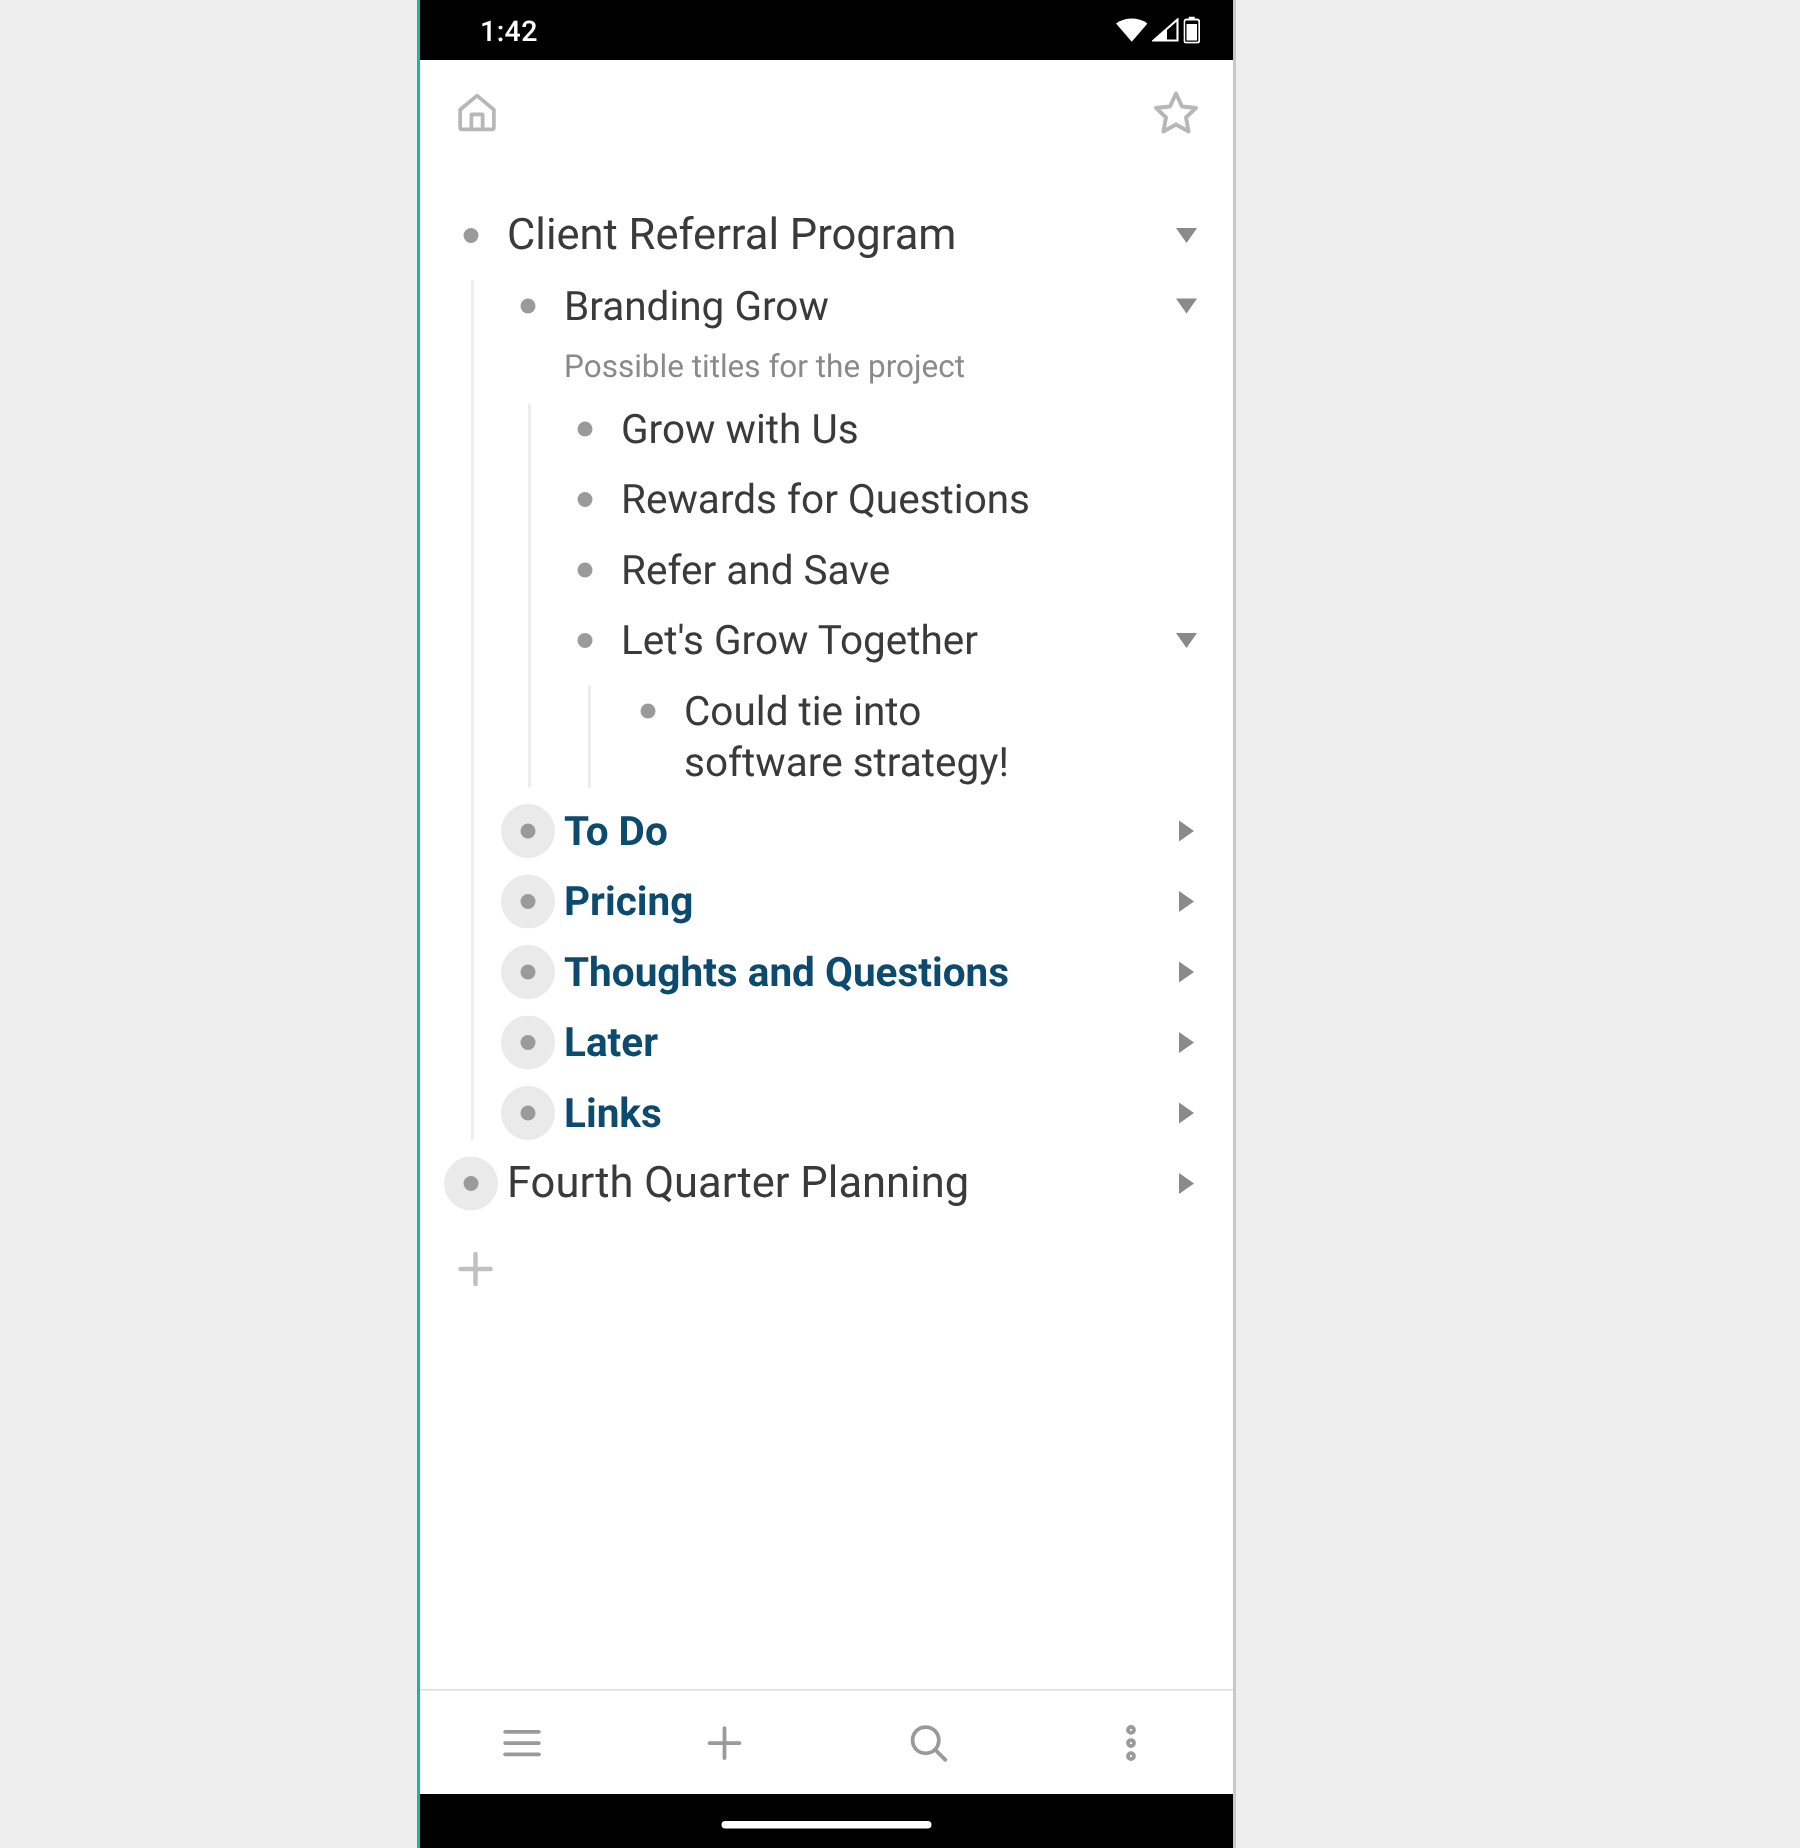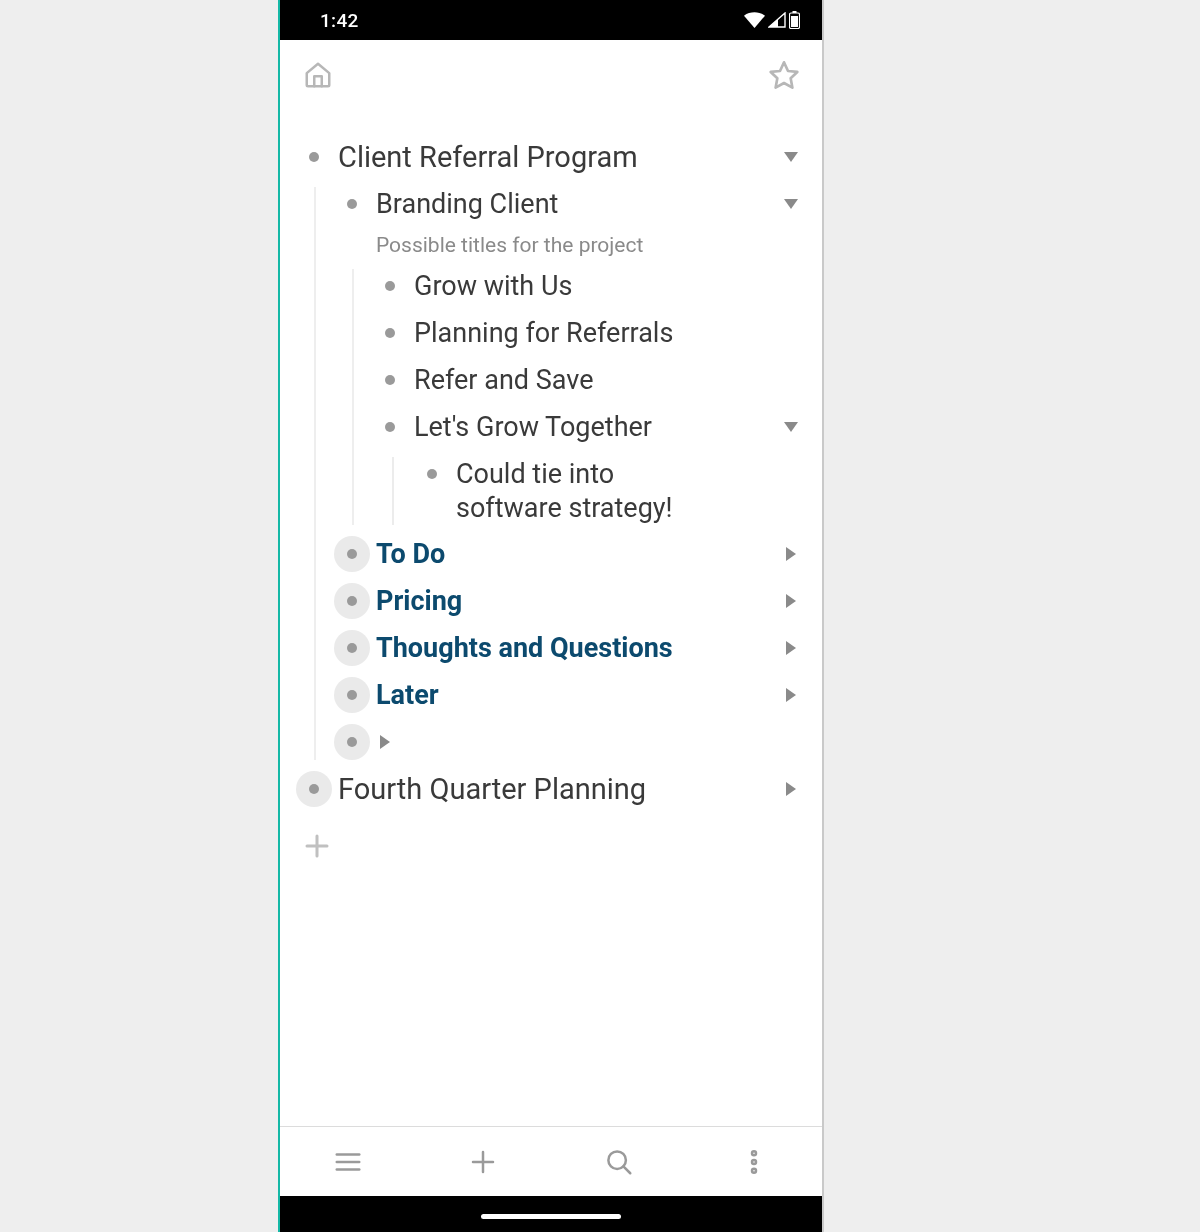--- a/index.html
+++ b/index.html
@@ -172,21 +172,21 @@
         </div>
     </div>
 
     <div class="children">
 
       <div class="item">
         <div class="bullet">
             <div class="dot"></div>
           </div>
         <div class="label-box">
-          <div class="label">Branding Client</div>
+          <div class="label">Branding Grow</div>
           <div class="note">Possible titles for the project</div>
         </div>
         <div class="chevron">
             <svg width="16" height="14" viewBox="0 0 16 14">
               <polygon fill="currentColor" points="1,2 15,2 8,12"></polygon>
             </svg>
           </div>
       </div>
 
       <div class="children">
@@ -196,21 +196,21 @@
             </div>
           <div class="label-box">
               <div class="label">Grow with Us</div>
             </div>
         </div>
         <div class="item">
           <div class="bullet">
               <div class="dot"></div>
             </div>
           <div class="label-box">
-              <div class="label">Planning for Referrals</div>
+              <div class="label">Rewards for Questions</div>
             </div>
         </div>
         <div class="item">
           <div class="bullet">
               <div class="dot"></div>
             </div>
           <div class="label-box">
               <div class="label">Refer and Save</div>
             </div>
         </div>
@@ -288,20 +288,23 @@
         <div class="chevron">
             <svg width="14" height="16" viewBox="0 0 14 16">
               <polygon fill="currentColor" points="2,1 12,8 2,15"></polygon>
             </svg>
           </div>
       </div>
       <div class="item">
         <div class="bullet collapsed">
             <div class="dot"></div>
           </div>
+        <div class="label-box">
+            <div class="label bold">Links</div>
+          </div>
         <div class="chevron">
             <svg width="14" height="16" viewBox="0 0 14 16">
               <polygon fill="currentColor" points="2,1 12,8 2,15"></polygon>
             </svg>
           </div>
       </div>
     </div>
 
     <div class="item">
       <div class="bullet collapsed">

